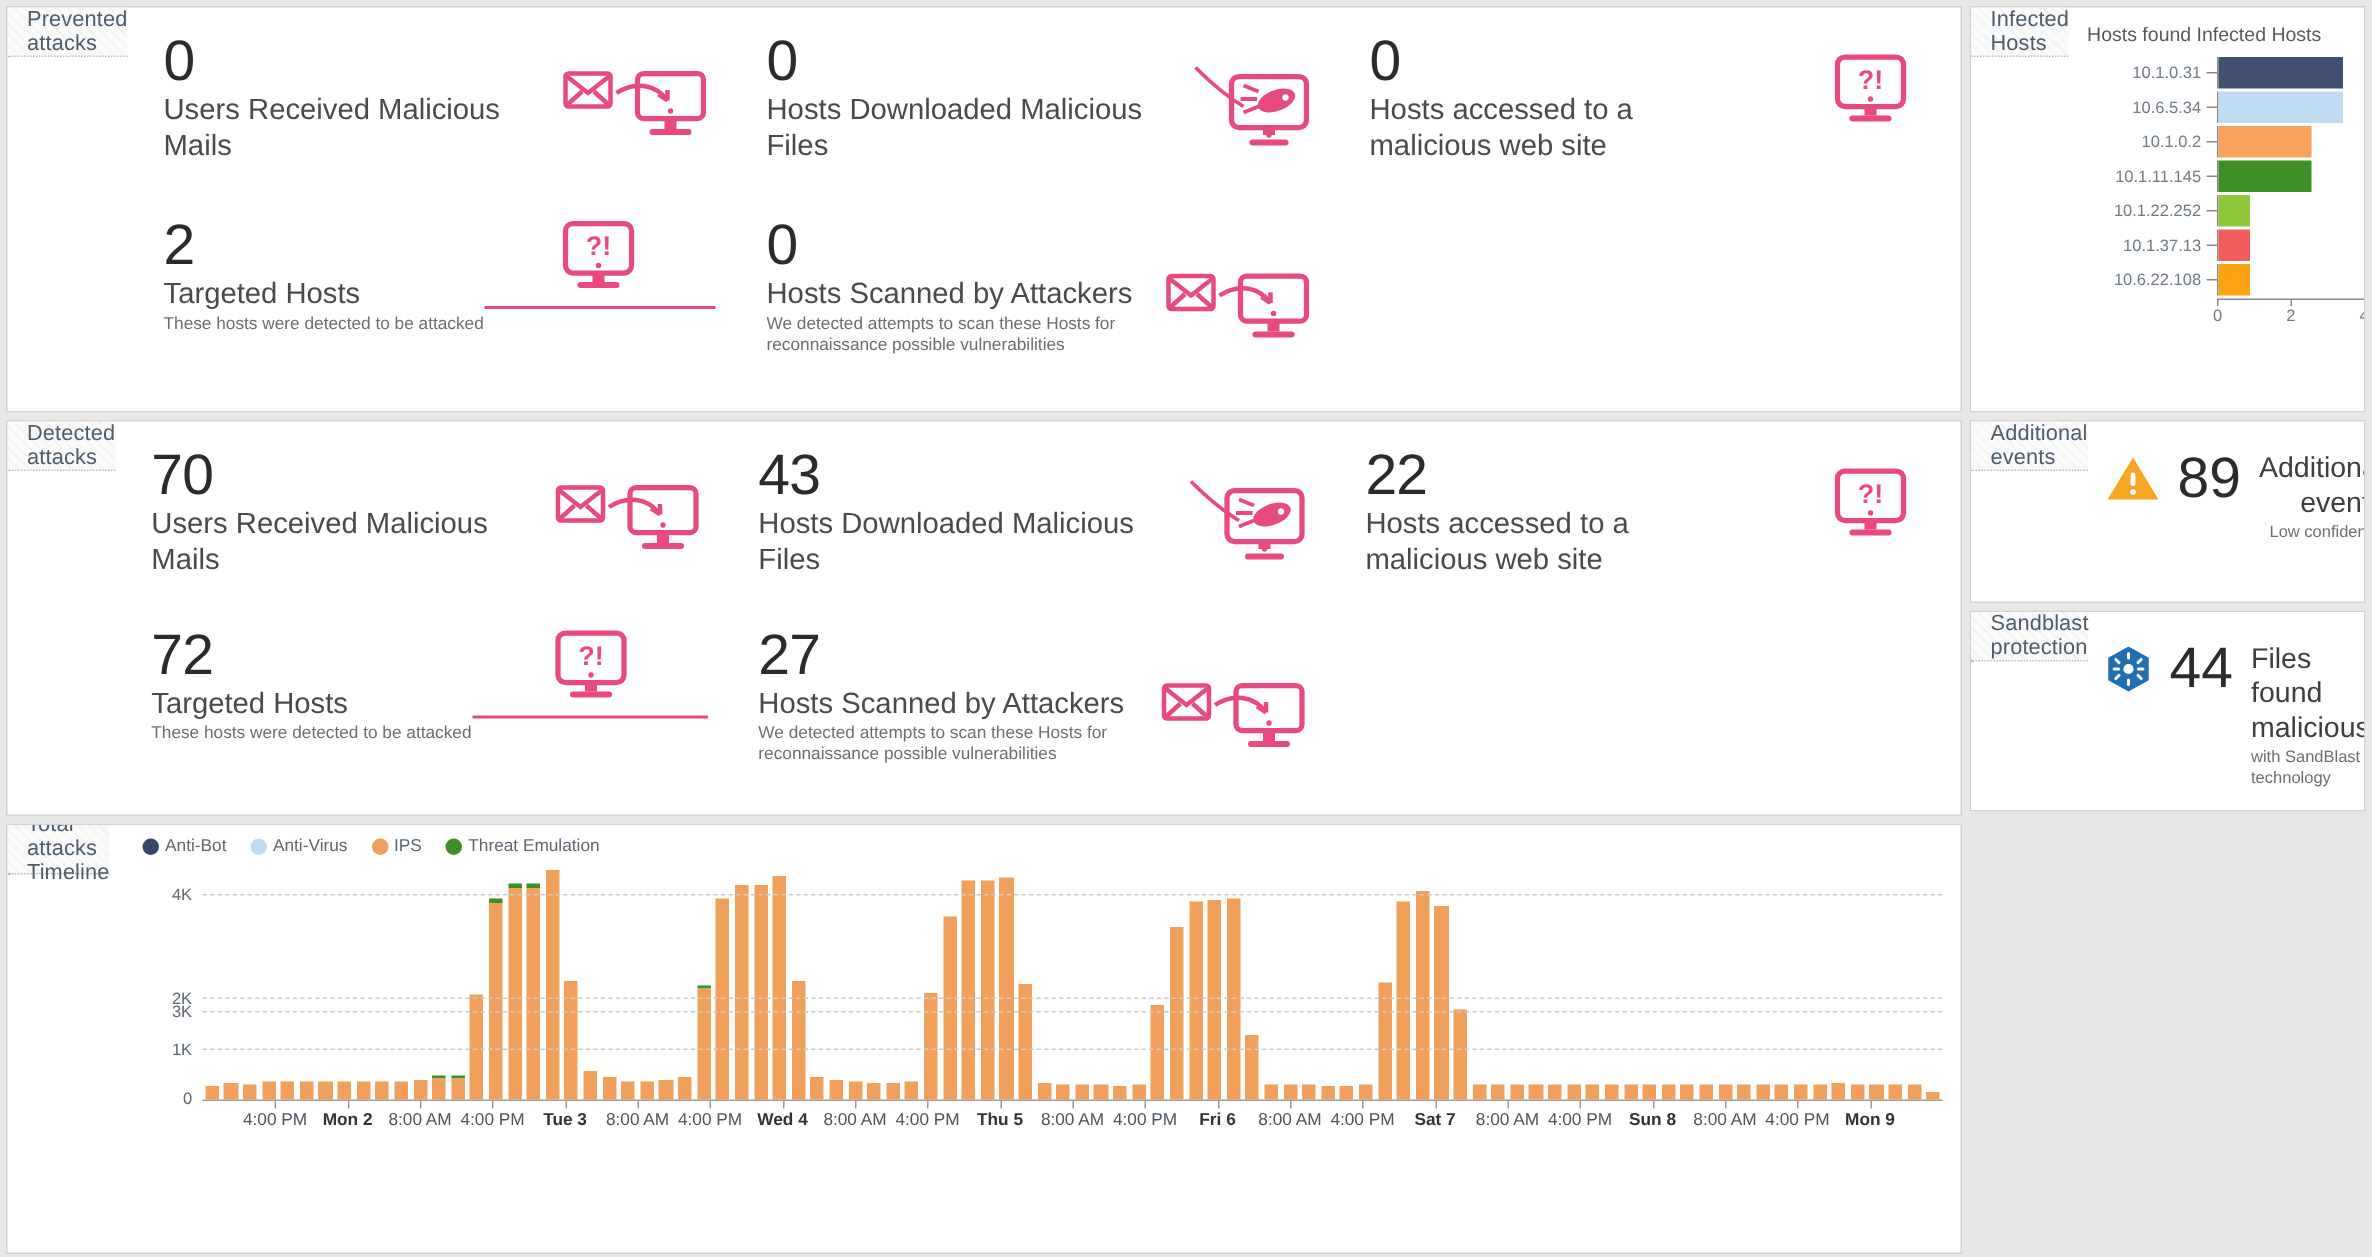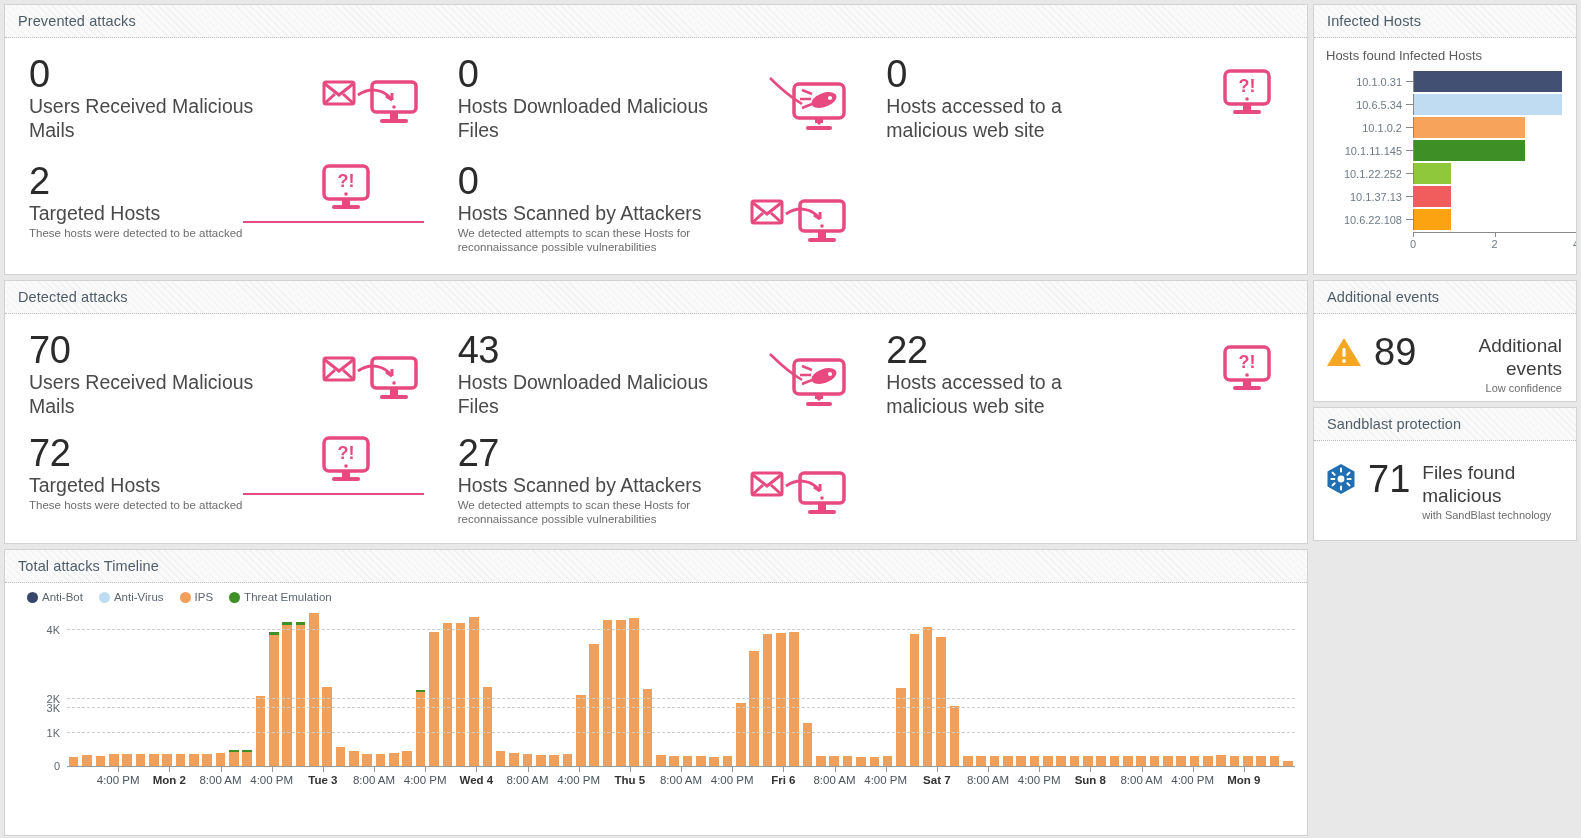--- a/index.html
+++ b/index.html
@@ -31,21 +31,21 @@
     width: 264px;
     display: flex;
     flex-direction: column;
     gap: 5px;
   }
 
   .panel {
     background: #ffffff;
     border: 1px solid #d2d2d2;
     display: flex;
-    flex-direction: column;
+    flex-direction: row;
     overflow: hidden;
   }
 
   .panel-header {
     height: 33px;
     flex: 0 0 33px;
     display: flex;
     align-items: center;
     padding-left: 13px;
     border-bottom: 1px dotted #bdbdbd;
@@ -1146,21 +1146,21 @@
                 <rect x="14" y="22.4" width="2" height="5" rx="1"></rect>
                 <rect x="4.4" y="15" width="5" height="2" rx="1"></rect>
                 <rect x="20.6" y="15" width="5" height="2" rx="1"></rect>
                 <rect x="6.6" y="8.2" width="2" height="5" rx="1" transform="rotate(-45 7.6 10.7)"></rect>
                 <rect x="21.4" y="18.8" width="2" height="5" rx="1" transform="rotate(-45 22.4 21.3)"></rect>
                 <rect x="21.4" y="8.2" width="2" height="5" rx="1" transform="rotate(45 22.4 10.7)"></rect>
                 <rect x="6.6" y="18.8" width="2" height="5" rx="1" transform="rotate(45 7.6 21.3)"></rect>
               </g>
             </svg>
           </span>
-          <span class="kpi-num">71</span>
+          <span class="kpi-num">44</span>
           <span class="kpi-text">
             <div class="kpi-main">Files found malicious</div>
             <div class="kpi-note">with SandBlast technology</div>
           </span>
         </div>
       </div>
     </div>
 
   </div>
 </div>

